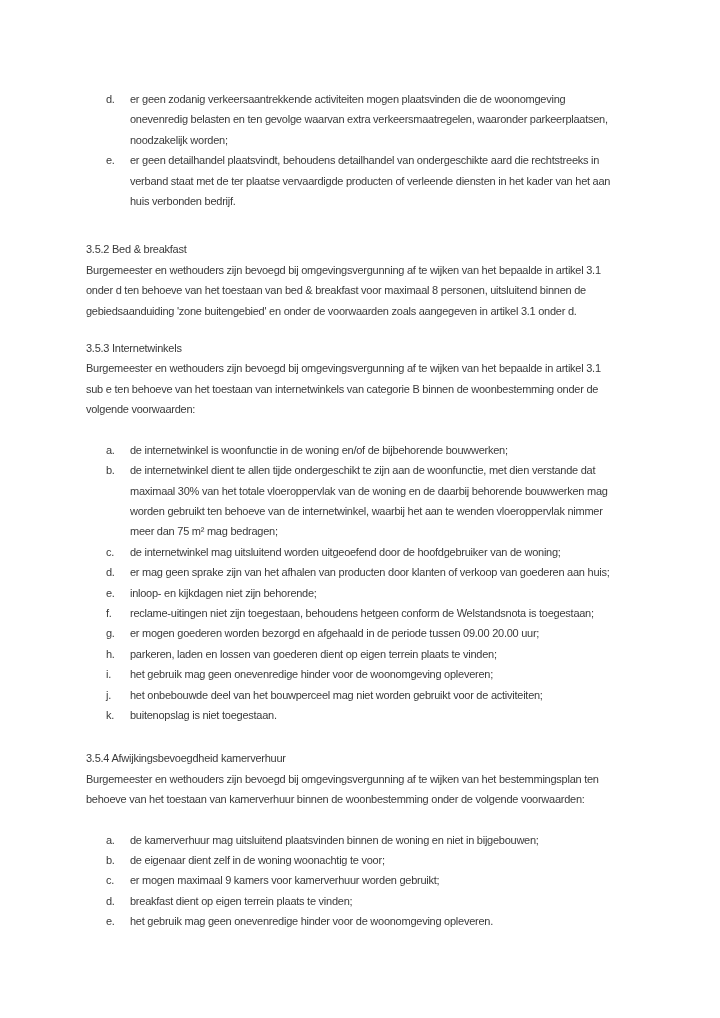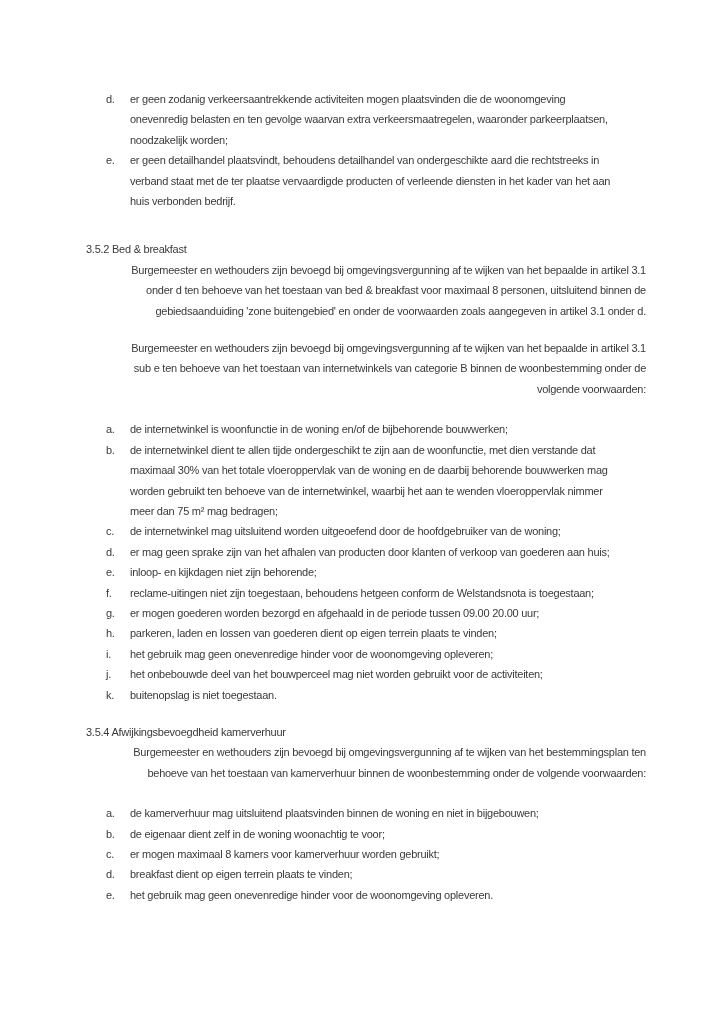--- a/index.html
+++ b/index.html
@@ -16,25 +16,25 @@
     font-family: "Liberation Sans", "DejaVu Sans", sans-serif;
     font-size: 11px;
     line-height: 20.4px;
     letter-spacing: -0.25px;
     color: #3a3a3a;
   }
   .cond-list { }
   .li { display: flex; align-items: flex-start; }
   .li-marker { flex: 0 0 44px; padding-left: 20px; box-sizing: border-box; }
   .li-text { white-space: pre; flex: 1 1 auto; }
-  .para { white-space: pre; text-align: right; }
+  .para { white-space: pre; }
   .heading { white-space: pre; }
   .sec-gap-a { margin-top: 28px; }
   .sec-gap-b { margin-top: 17px; }
-  .sec-gap-c { margin-top: 17px; }
+  .sec-gap-c { margin-top: 23px; }
   .list-gap { margin-top: 20px; }
 </style>
 </head>
 <body style="background: rgb(255, 255, 255);">
 
 <div class="page-content" style="color: rgb(58, 58, 58);">
 
   <div class="cond-list">
     <div class="li">
       <span class="li-marker">d.</span>
@@ -51,20 +51,21 @@
   </div>
 
   <div class="sec-gap-a">
     <div class="heading">3.5.2 Bed &amp; breakfast</div>
     <div class="para">Burgemeester en wethouders zijn bevoegd bij omgevingsvergunning af te wijken van het bepaalde in artikel 3.1
 onder d ten behoeve van het toestaan van bed &amp; breakfast voor maximaal 8 personen, uitsluitend binnen de
 gebiedsaanduiding 'zone buitengebied' en onder de voorwaarden zoals aangegeven in artikel 3.1 onder d.</div>
   </div>
 
   <div class="sec-gap-b">
+    <div class="heading">3.5.3 Internetwinkels</div>
     <div class="para">Burgemeester en wethouders zijn bevoegd bij omgevingsvergunning af te wijken van het bepaalde in artikel 3.1
 sub e ten behoeve van het toestaan van internetwinkels van categorie B binnen de woonbestemming onder de
 volgende voorwaarden:</div>
     <div class="cond-list list-gap">
       <div class="li">
         <span class="li-marker">a.</span>
         <span class="li-text">de internetwinkel is woonfunctie in de woning en/of de bijbehorende bouwwerken;</span>
       </div>
       <div class="li">
         <span class="li-marker">b.</span>
@@ -120,21 +121,21 @@
       <div class="li">
         <span class="li-marker">a.</span>
         <span class="li-text">de kamerverhuur mag uitsluitend plaatsvinden binnen de woning en niet in bijgebouwen;</span>
       </div>
       <div class="li">
         <span class="li-marker">b.</span>
         <span class="li-text">de eigenaar dient zelf in de woning woonachtig te voor;</span>
       </div>
       <div class="li">
         <span class="li-marker">c.</span>
-        <span class="li-text">er mogen maximaal 8 kamers voor kamerverhuur worden gebruikt;</span>
+        <span class="li-text">er mogen maximaal 9 kamers voor kamerverhuur worden gebruikt;</span>
       </div>
       <div class="li">
         <span class="li-marker">d.</span>
         <span class="li-text">breakfast dient op eigen terrein plaats te vinden;</span>
       </div>
       <div class="li">
         <span class="li-marker">e.</span>
         <span class="li-text">het gebruik mag geen onevenredige hinder voor de woonomgeving opleveren.</span>
       </div>
     </div>

